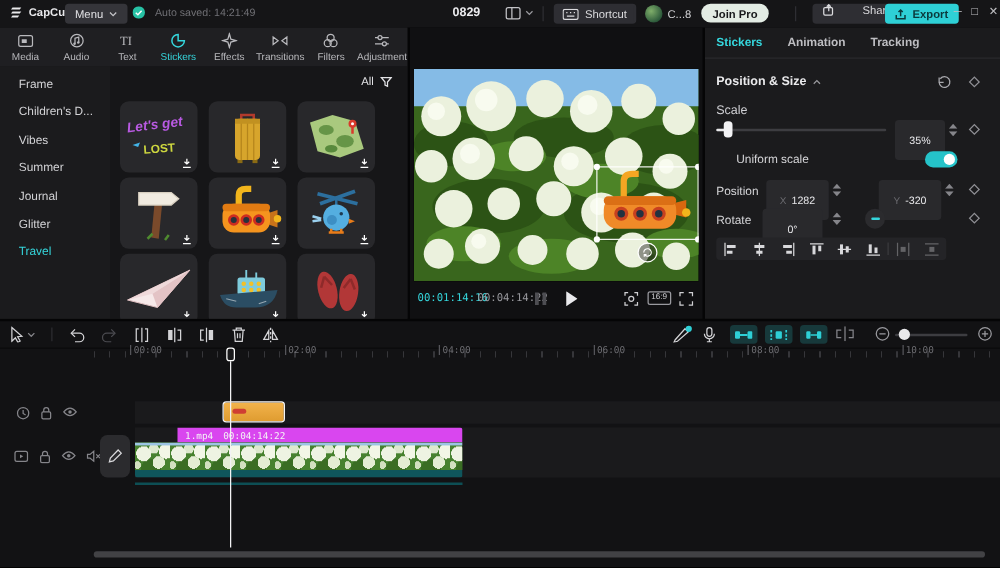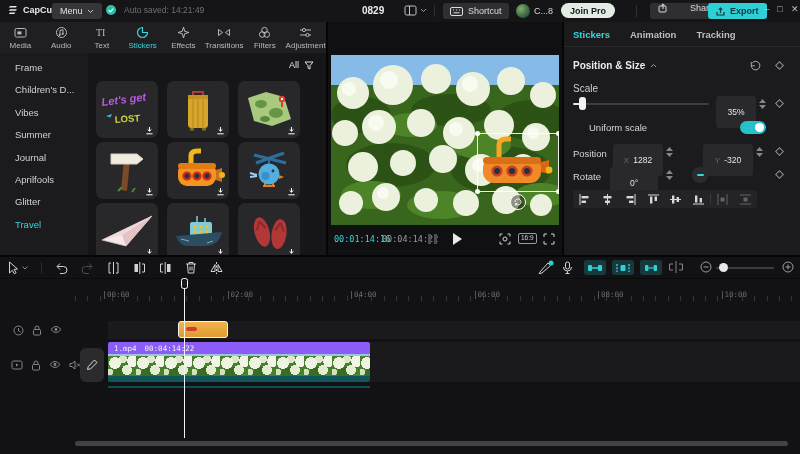--- a/index.html
+++ b/index.html
@@ -112,37 +112,37 @@
   .tl-sep{width:1px;height:11px;background:#2c2c30;}
   #tl-kfpen{position:absolute;left:538px;top:3px;}
   #tl-mic{position:absolute;left:562px;top:4px;}
   .cyantog{position:absolute;top:3px;width:22px;height:15px;border-radius:3px;background:#17393b;
            display:flex;align-items:center;justify-content:center;}
   #tl-splitview{position:absolute;left:668px;top:4px;}
   #tl-zoomout{position:absolute;left:700px;top:4px;}
   #tl-zslider{position:absolute;left:716px;top:10px;width:58px;height:2px;background:#3d3d41;border-radius:1px;}
   #tl-zhandle{position:absolute;left:719px;top:6px;width:9px;height:9px;border-radius:50%;background:#e8e8ea;}
   #tl-zoomin{position:absolute;left:782px;top:4px;}
-  #ruler{position:absolute;left:0;top:31px;width:644px;height:17px;text-align:center;}
+  #ruler{position:absolute;left:0;top:16px;width:644px;height:17px;text-align:center;}
   #ruler-ticks{position:absolute;left:75px;top:8px;width:725px;height:5px;
     background:repeating-linear-gradient(to right,#36363a 0 1px,transparent 1px 12.35px);}
   .ruler-label{position:absolute;top:3px;font-size:7.5px;color:#6e6e73;border-left:1px solid #55555a;padding-left:2px;line-height:1;}
   .lane{position:absolute;left:108px;right:0;background:#1a1a1c;}
   #playhead-line{position:absolute;left:184px;top:32px;width:1px;height:149px;background:#f2f2f4;}
   #playhead-head{position:absolute;left:181px;top:21px;width:7px;height:11px;background:#19191b;
                  border:1.5px solid #fff;border-radius:2.5px;box-sizing:border-box;}
   .trk-icons{position:absolute;display:flex;gap:8px;color:#85858a;}
   #sticker-clip{position:absolute;left:178px;top:64px;width:50px;height:17px;border-radius:3px;
     background:linear-gradient(#f2b34c,#df9c30);border:1.5px solid #f5f5f5;box-sizing:border-box;}
   #sticker-clip .glyph{position:absolute;left:7px;top:5px;width:11px;height:4px;background:#cf3f33;border-radius:2px;}
   #edit-btn{position:absolute;left:80px;top:91px;width:24px;height:34px;background:#2b2b2e;border-radius:6px;
             display:flex;align-items:center;justify-content:center;}
   #video-clip{position:absolute;left:108px;top:85px;width:262px;height:40px;border-radius:2px;overflow:hidden;}
-  #clip-header{height:12px;background:#8b5cf6;display:flex;align-items:center;gap:8px;
-               padding-left:6px;font-size:7.5px;color:#f4f4f6;}
+  #clip-header{height:12px;background:#d946ef;display:flex;align-items:center;gap:8px;
+               padding-left:6px;font-size:7.5px;color:#f4f4f6;margin-left:34px;}
   #filmstrip{height:22px;background-color:#47812f;
     background-image:
       linear-gradient(#9cc4e4 0 2px, transparent 2px),
       radial-gradient(circle 6px at 7px 9px, #eef3e2 0 6px, transparent 6px),
       radial-gradient(circle 5px at 19px 16px, #e4edd4 0 5px, transparent 5px),
       radial-gradient(circle 4px at 15px 5px, #dde8cd 0 4px, transparent 4px),
       radial-gradient(circle 3px at 2px 18px, #d2e0c0 0 3px, transparent 3px),
       radial-gradient(circle 6px at 25px 7px, #f2f6e6 0 6px, transparent 6px),
       radial-gradient(circle 8px at 13px 21px, #3a6d24 0 8px, transparent 8px);
     background-size:28px 22px;}
@@ -280,21 +280,20 @@
         <span>Adjustment</span>
       </div>
     </div>
 
     <div id="lp-cats">
       <div class="lp-cat">Frame</div>
       <div class="lp-cat">Children's D...</div>
       <div class="lp-cat">Vibes</div>
       <div class="lp-cat">Summer</div>
       <div class="lp-cat">Journal</div>
-      <div class="lp-cat">Aprilfools</div>
       <div class="lp-cat">Glitter</div>
       <div class="lp-cat active">Travel</div>
     </div>
 
     <div id="lp-grid">
       <div id="all-filter">
         <span>All</span>
         <svg width="10" height="9" viewBox="0 0 10 9">
             <path d="M1 1h8L6 4.6V8L4 7V4.6Z" fill="none" stroke="#e2e2e5"></path>
           </svg>

